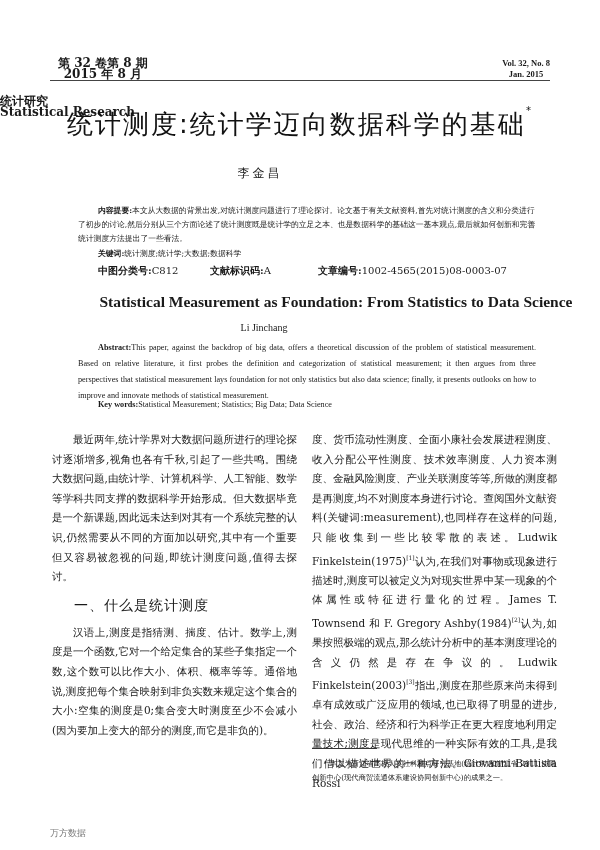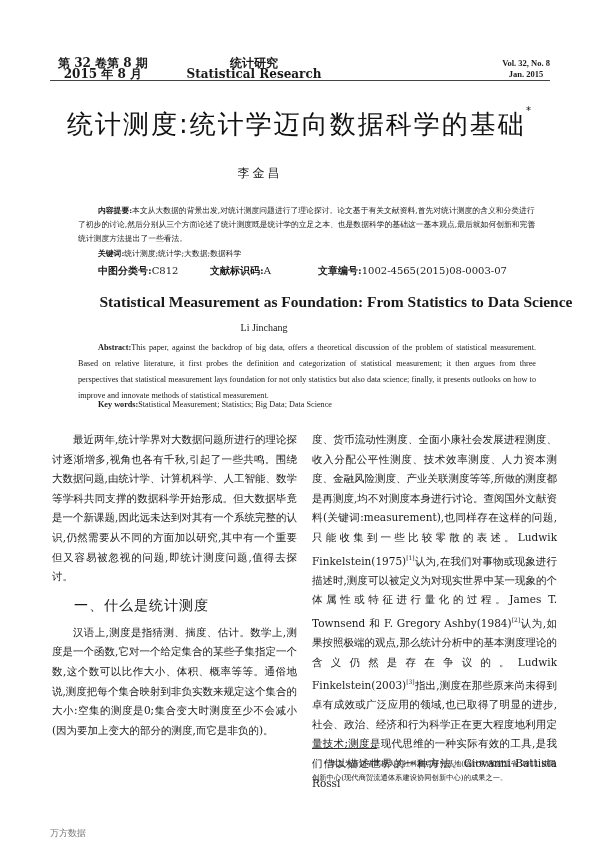--- a/index.html
+++ b/index.html
@@ -2,21 +2,21 @@
 <html><head>
 <meta charset="utf-8">
 <style>
   html, body { margin: 0; padding: 0; }
   body {
     width: 600px; height: 850px; background: #ffffff; position: relative; overflow: hidden;
     font-family: "DejaVu Serif", "Liberation Serif", serif; color: #1a1a1a;
   }
   .hdr { position: absolute; top: 58px; font-size: 12px; font-weight: bold; line-height: 11px; }
   .hdr-left { left: 58px; text-align: center; }
-  .hdr-center { left: 0; width: 508px; text-align: center; }
+  .hdr-center { left: 0; width: 508px; text-align: left; margin-top: 38px; }
   .hdr-right { right: 50px; text-align: center; font-family: "Liberation Serif", serif; font-size: 8.5px; }
   .rule-full { position: absolute; top: 80px; left: 50px; width: 429px; border-top: 1.5px solid #444; }
 
   .cn-title { position: absolute; top: 107px; left: 0; width: 600px; text-align: center;
     font-family: "DejaVu Sans", sans-serif; font-size: 26px; letter-spacing: 2px; color: #111; }
   .cn-title sup { font-size: 10px; vertical-align: top; position: relative; top: -2px; }
   .cn-author { position: absolute; top: 165px; left: 0; width: 520px; text-align: center; font-size: 12px; letter-spacing: 3px; }
 
   .abs-block { position: absolute; left: 78px; width: 458px; font-size: 7.8px; line-height: 14.2px; }
   .abs-cn { top: 204px; text-indent: 20px; }

